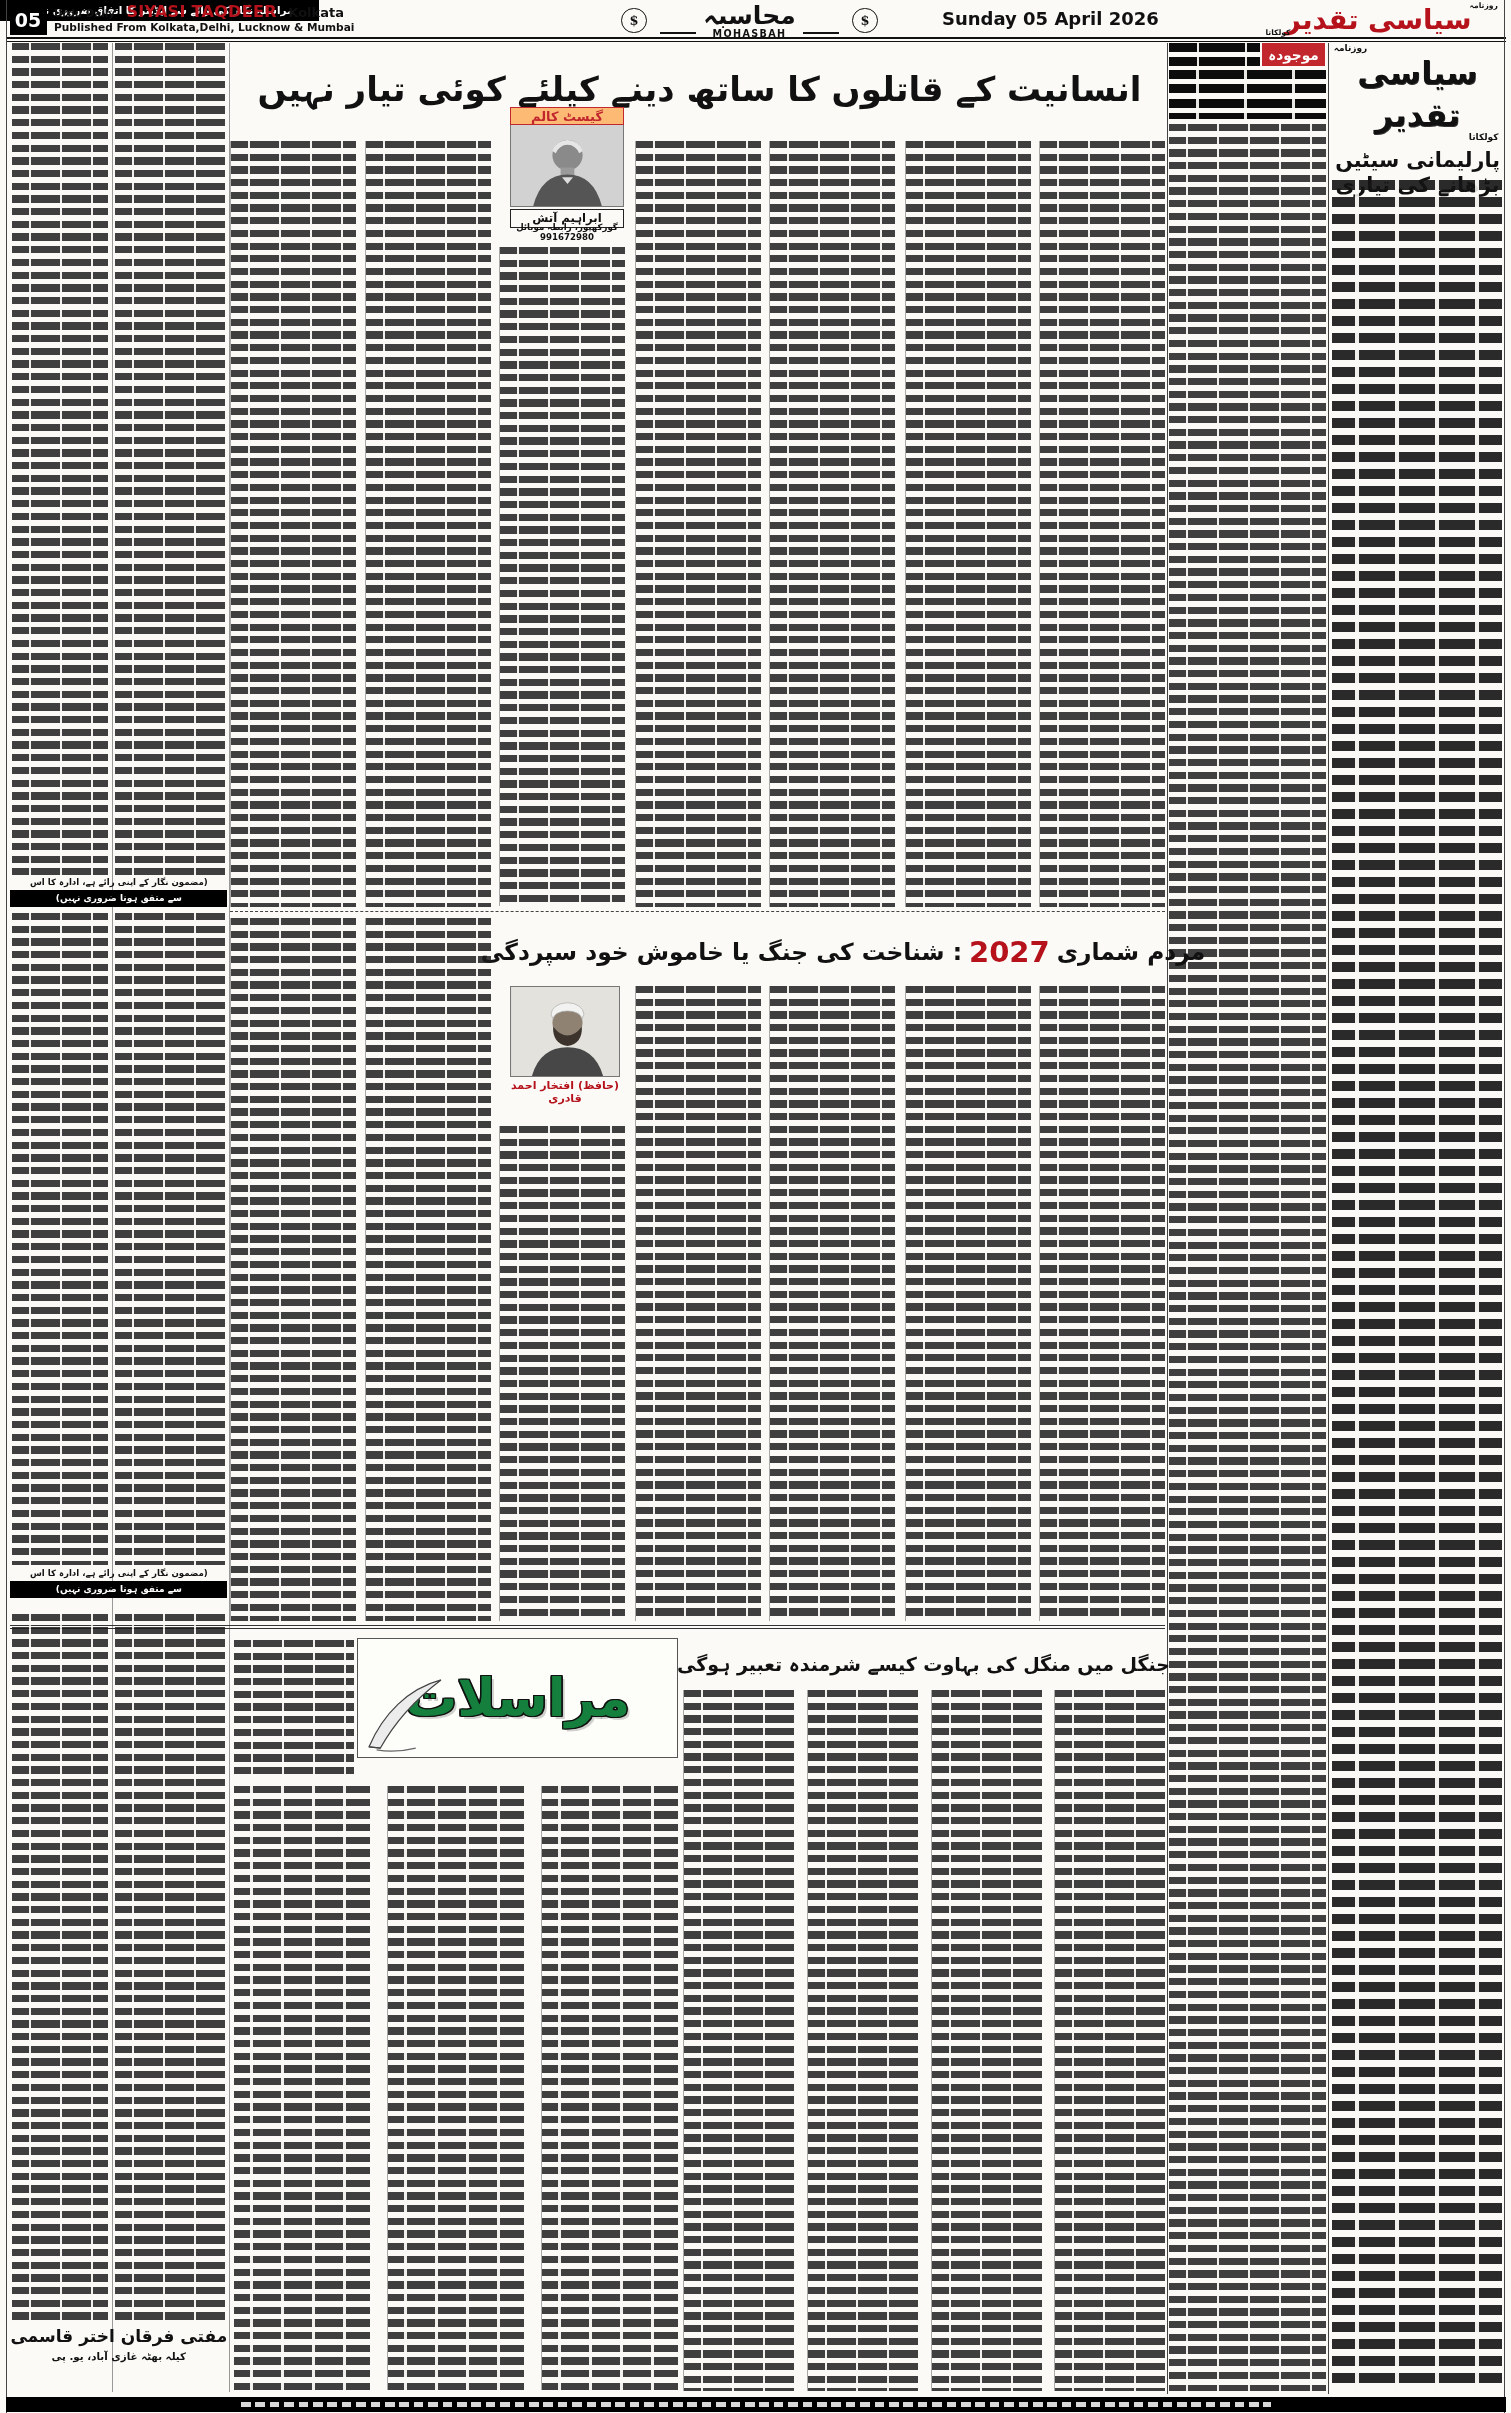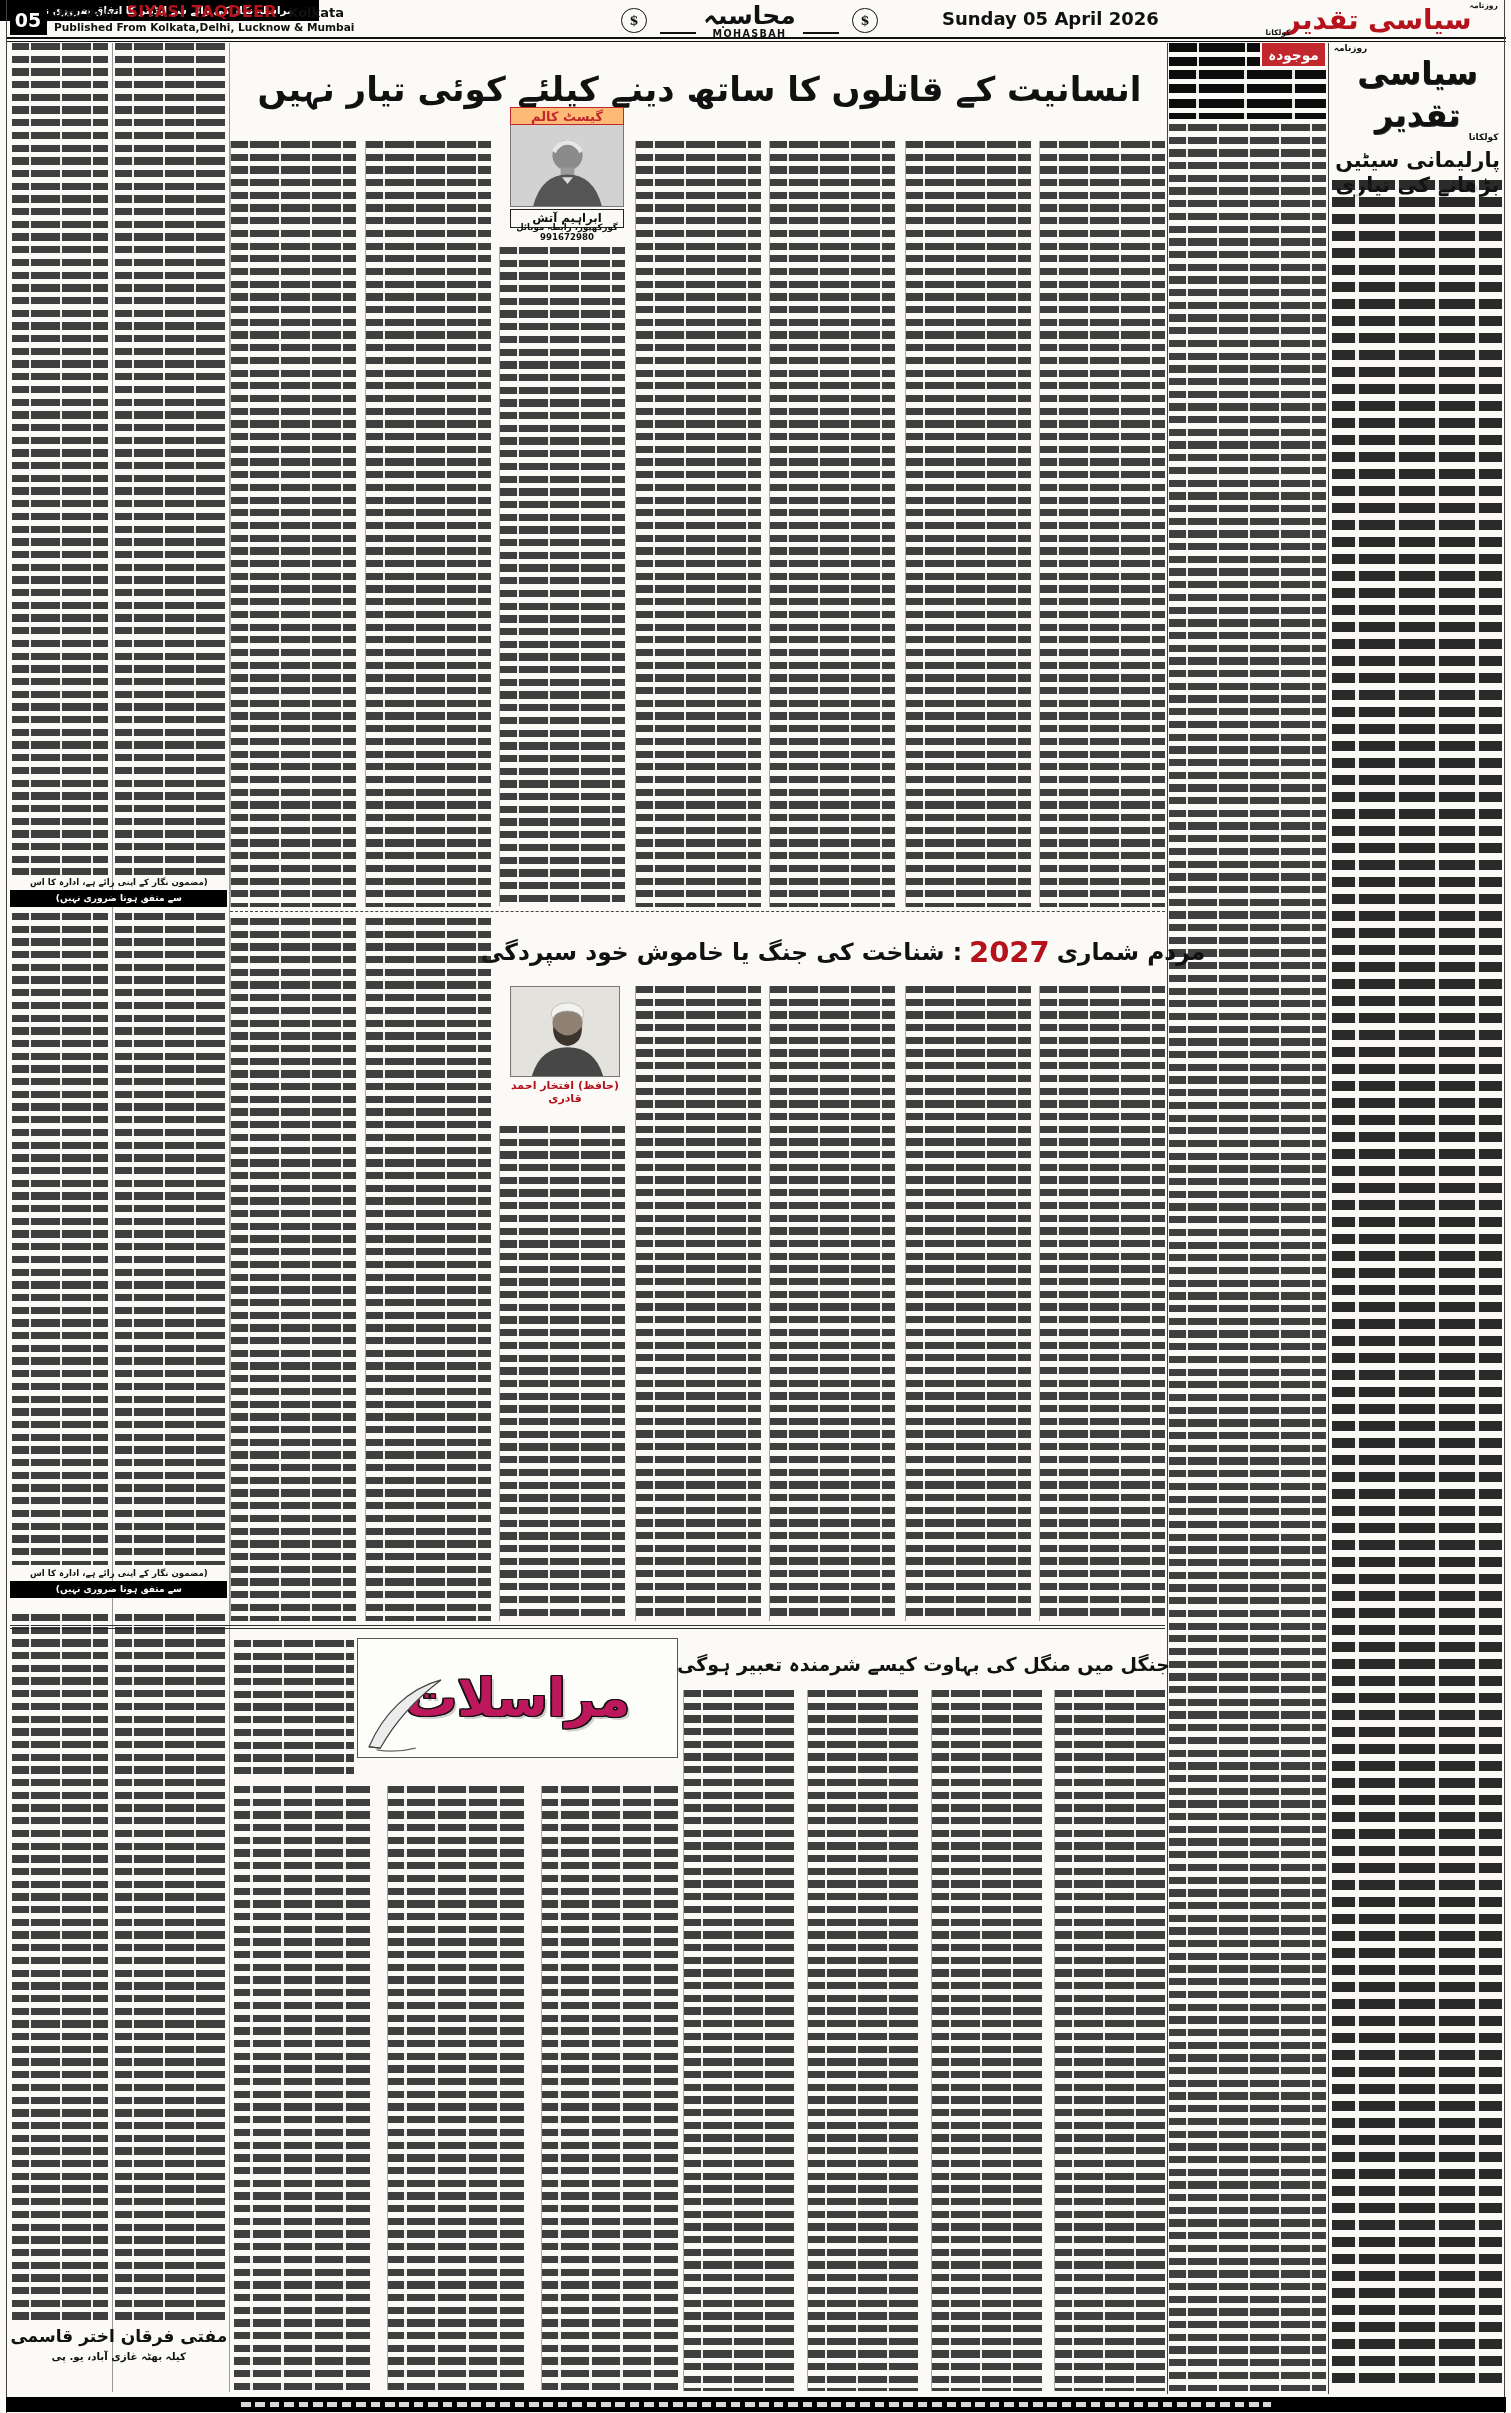--- a/index.html
+++ b/index.html
@@ -99,21 +99,21 @@
   
   .a2-headline{left:522px;top:919px;width:642px;height:65px;display:flex;align-items:center;
     justify-content:center;gap:6.9px;font-weight:800;white-space:nowrap;direction:rtl;}
   .a2-pre,.a2-suf{font-size:23.4px;}
   .a2-year{font-size:29px;color:var(--accent-red);}
   .author2-name{color:var(--accent-red);font-weight:800;font-size:11px;text-align:center;margin-top:2.1px;}
 
   
   .letters-box{left:357px;top:1638px;width:319px;height:118px;border:1px solid #555;
     display:flex;align-items:center;justify-content:center;position:absolute;background:#fdfdfa;}
-  .letters-word{font-size:52px;font-weight:800;color:#be185d;
+  .letters-word{font-size:52px;font-weight:800;color:#15803d;
     text-shadow:1.4px 0 #111,-1.4px 0 #111,0 1.4px #111,0 -1.4px #111,1.4px 1.4px #111,-1.4px -1.4px #111,1.4px -1.4px #111,-1.4px 1.4px #111,3.4px 3.4px 0 rgba(0,0,0,.18);}
   .letters-bar{left:357px;top:1758px;width:319px;height:20.6px;background:#000;color:#fff;
     font-weight:700;font-size:10.3px;display:flex;align-items:center;justify-content:center;}
   .letters-headline{left:683px;top:1642px;width:481px;height:43px;display:flex;align-items:center;
     justify-content:center;font-weight:800;font-size:19px;white-space:nowrap;}
   .letters-author{left:10.3px;top:2326px;width:217px;text-align:center;font-weight:800;font-size:17px;}
   .letters-author-sub{left:10.3px;top:2350px;width:217px;text-align:center;font-weight:700;font-size:10.3px;}
 
   
   .footer-bar{left:5.5px;top:2397px;width:1500px;height:15px;background:#000;display:flex;

